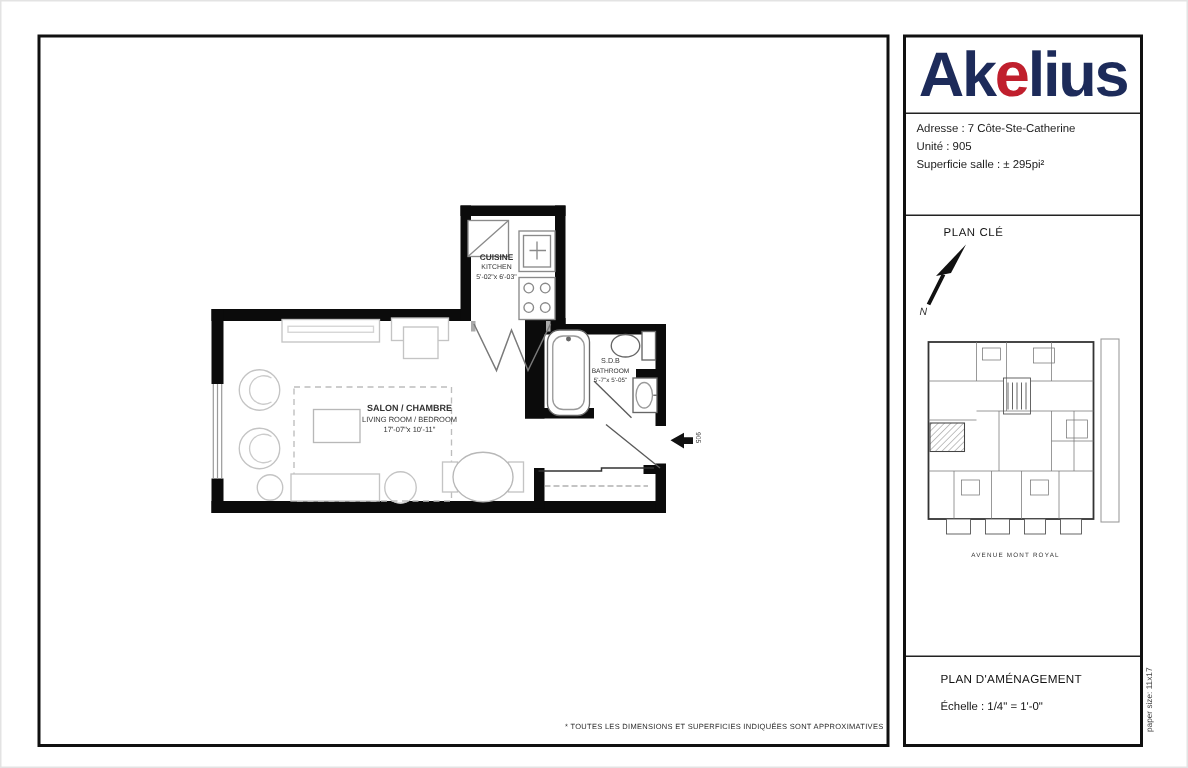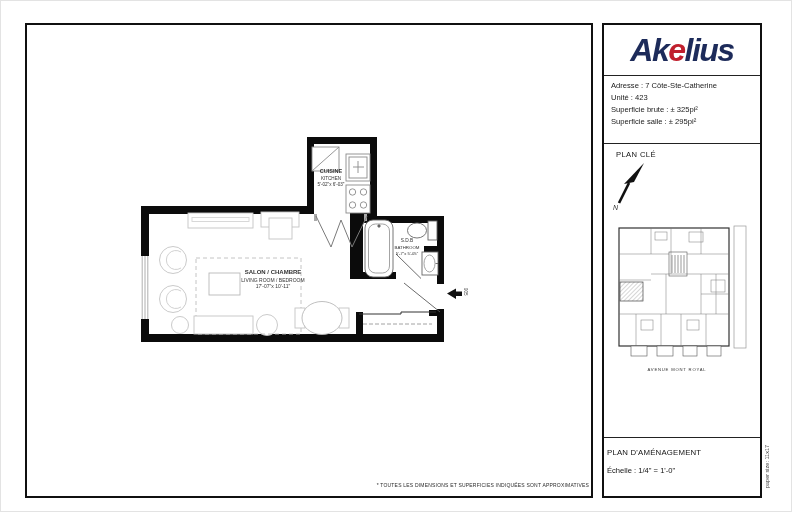--- a/index.html
+++ b/index.html
@@ -15,34 +15,34 @@
   .sidebar{
     position:absolute;left:601px;top:22px;width:160px;height:475px;
     border:2px solid #101010;box-sizing:border-box;background:#fff;
     display:flex;flex-direction:column;
   }
   .logo-section{
     height:50px;flex:0 0 auto;border-bottom:1.5px solid #222;
     display:flex;align-items:center;justify-content:center;
   }
   .logo{
-    font-size:32px;font-weight:700;letter-spacing:-1.5px;line-height:1;
-    color:#1d2b5a;white-space:nowrap;font-style:italic;
+    font-size:42px;font-weight:700;letter-spacing:-1.5px;line-height:1;
+    color:#1d2b5a;white-space:nowrap;
   }
   .logo .accent{color:#c01f2d;}
   .info-section{
     flex:0 0 auto;height:68px;border-bottom:1.5px solid #222;
     padding:4px 7px;box-sizing:border-box;
   }
   .info-line{font-size:7.6px;line-height:12px;color:#1a1a1a;white-space:nowrap;}
   .key-section{flex:1 1 auto;position:relative;border-bottom:1.5px solid #222;}
-  .key-title{position:absolute;left:12px;top:6px;font-size:7.6px;letter-spacing:.4px;color:#111;}
+  .key-title{position:absolute;left:25px;top:6px;font-size:7.6px;letter-spacing:.4px;color:#111;}
   .north-svg{position:absolute;left:6px;top:16px;}
   .keyplan-svg{position:absolute;left:7px;top:80px;}
-  .footer-section{flex:0 0 58px;padding:8px 3px;box-sizing:border-box;}
+  .footer-section{flex:0 0 58px;padding:8px 23px;box-sizing:border-box;}
   .footer-title{font-size:7.8px;letter-spacing:.2px;color:#111;margin-top:2px;}
   .footer-scale{font-size:7.6px;color:#111;margin-top:9px;}
   .paper-note{
     position:absolute;left:763px;top:487px;transform:rotate(-90deg);
     transform-origin:left top;font-size:5.5px;color:#444;white-space:nowrap;
   }
   .disclaimer{
     position:absolute;right:202px;top:481px;font-size:5px;letter-spacing:.2px;color:#2a2a2a;
   }
   .plan-svg{position:absolute;left:130px;top:130px;}
@@ -165,22 +165,21 @@
   <div class="disclaimer">* TOUTES LES DIMENSIONS ET SUPERFICIES INDIQUÉES SONT APPROXIMATIVES</div>
 
   <div class="sidebar">
 
     <div class="logo-section">
       <div class="logo"><span>Ak</span><span class="accent">e</span><span>lius</span></div>
     </div>
 
     <div class="info-section">
       <div class="info-line">Adresse : 7 Côte-Ste-Catherine</div>
-      <div class="info-line">Unité : 423</div>
-      <div class="info-line">Superficie brute : ± 325pi²</div>
+      <div class="info-line">Unité : 905</div>
       <div class="info-line">Superficie salle : ± 295pi²</div>
     </div>
 
     <div class="key-section">
       <div class="key-title">PLAN CLÉ</div>
 
       <svg class="north-svg" width="42" height="52">
         <polygon points="34,3 14,24 24,22" fill="#111"></polygon>
         <line x1="19" y1="23" x2="9" y2="43" stroke="#111" stroke-width="2.6"></line>
         <text x="3" y="50" font-size="7" font-style="italic">N</text>

